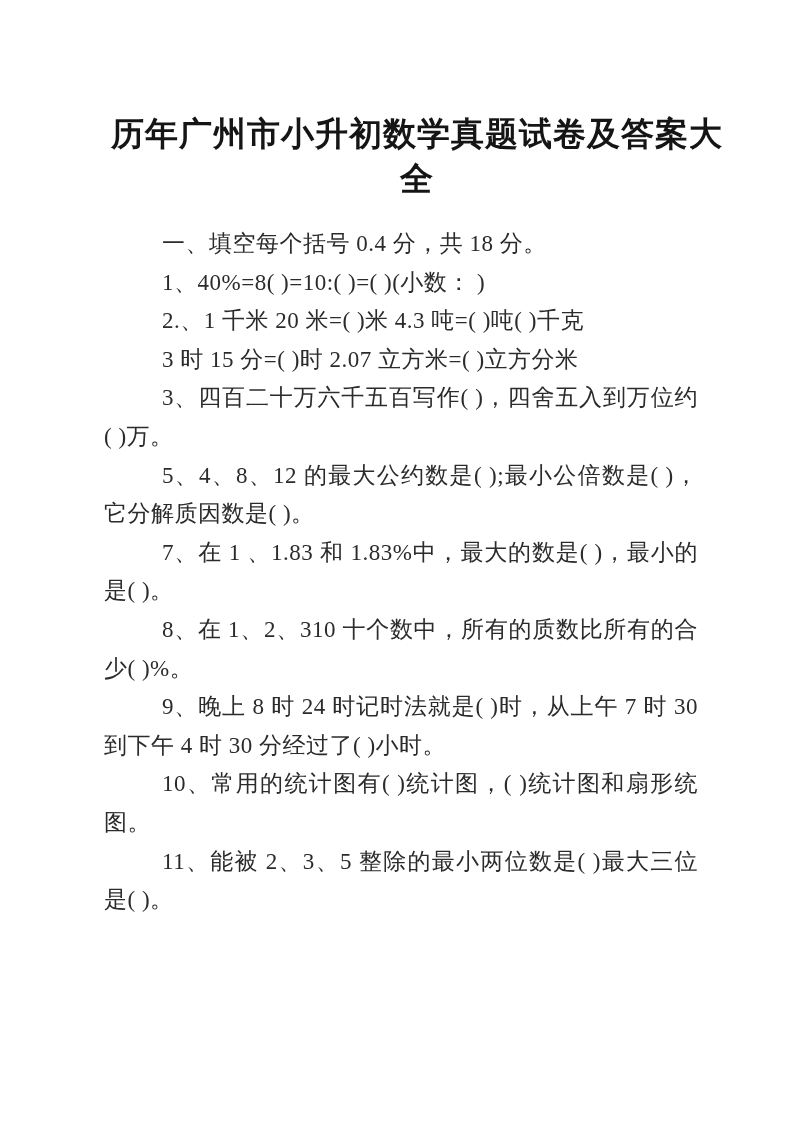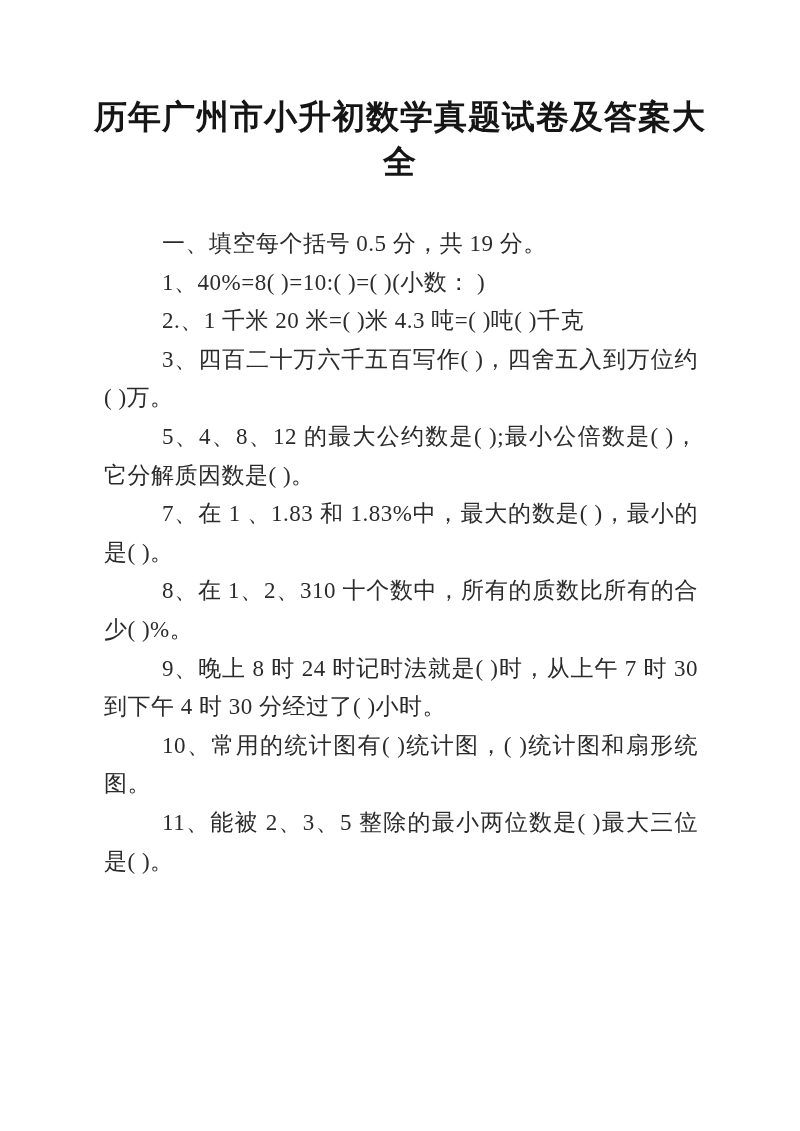--- a/index.html
+++ b/index.html
@@ -13,21 +13,21 @@
     height: 1131px;
     background: #ffffff;
     overflow: hidden;
     font-family: "Liberation Serif", "DejaVu Serif", serif;
   }
   .title {
     position: absolute;
     top: 95px;
     left: 60px;
     width: 680px;
-    margin: 0;
+    margin: 17px;
     text-align: center;
     font-size: 33px;
     font-weight: 700;
     line-height: 45px;
     letter-spacing: 1px;
     color: #151515;
   }
   .title-line {
     display: block;
     white-space: nowrap;
@@ -62,23 +62,24 @@
 <body>
 
 <div class="page">
 
   <h1 class="title">
     <span class="title-line">历年广州市小升初数学真题试卷及答案大</span>
     <span class="title-line">全</span>
   </h1>
 
   <div class="body-text">
-    <div class="line indent">一、填空每个括号 0.5 分，共 19 分。</div>
+    <div class="line indent">一、填空每个括号 0.4 分，共 18 分。</div>
     <div class="line indent">1、40%=8( )=10:( )=( )(小数： )</div>
     <div class="line indent">2.、1 千米 20 米=( )米  4.3 吨=( )吨( )千克</div>
+    <div class="line indent">3 时 15 分=( )时  2.07 立方米=( )立方分米</div>
     <div class="line indent full">3、四百二十万六千五百写作( )，四舍五入到万位约是</div>
     <div class="line">( )万。</div>
     <div class="line indent full">5、4、8、12 的最大公约数是( );最小公倍数是( )，把</div>
     <div class="line">它分解质因数是( )。</div>
     <div class="line indent full">7、在 1 、1.83 和 1.83%中，最大的数是( )，最小的数</div>
     <div class="line">是( )。</div>
     <div class="line indent full">8、在 1、2、310 十个数中，所有的质数比所有的合数</div>
     <div class="line">少( )%。</div>
     <div class="line indent full">9、晚上 8 时 24 时记时法就是( )时，从上午 7 时 30 分</div>
     <div class="line">到下午 4 时 30 分经过了( )小时。</div>

